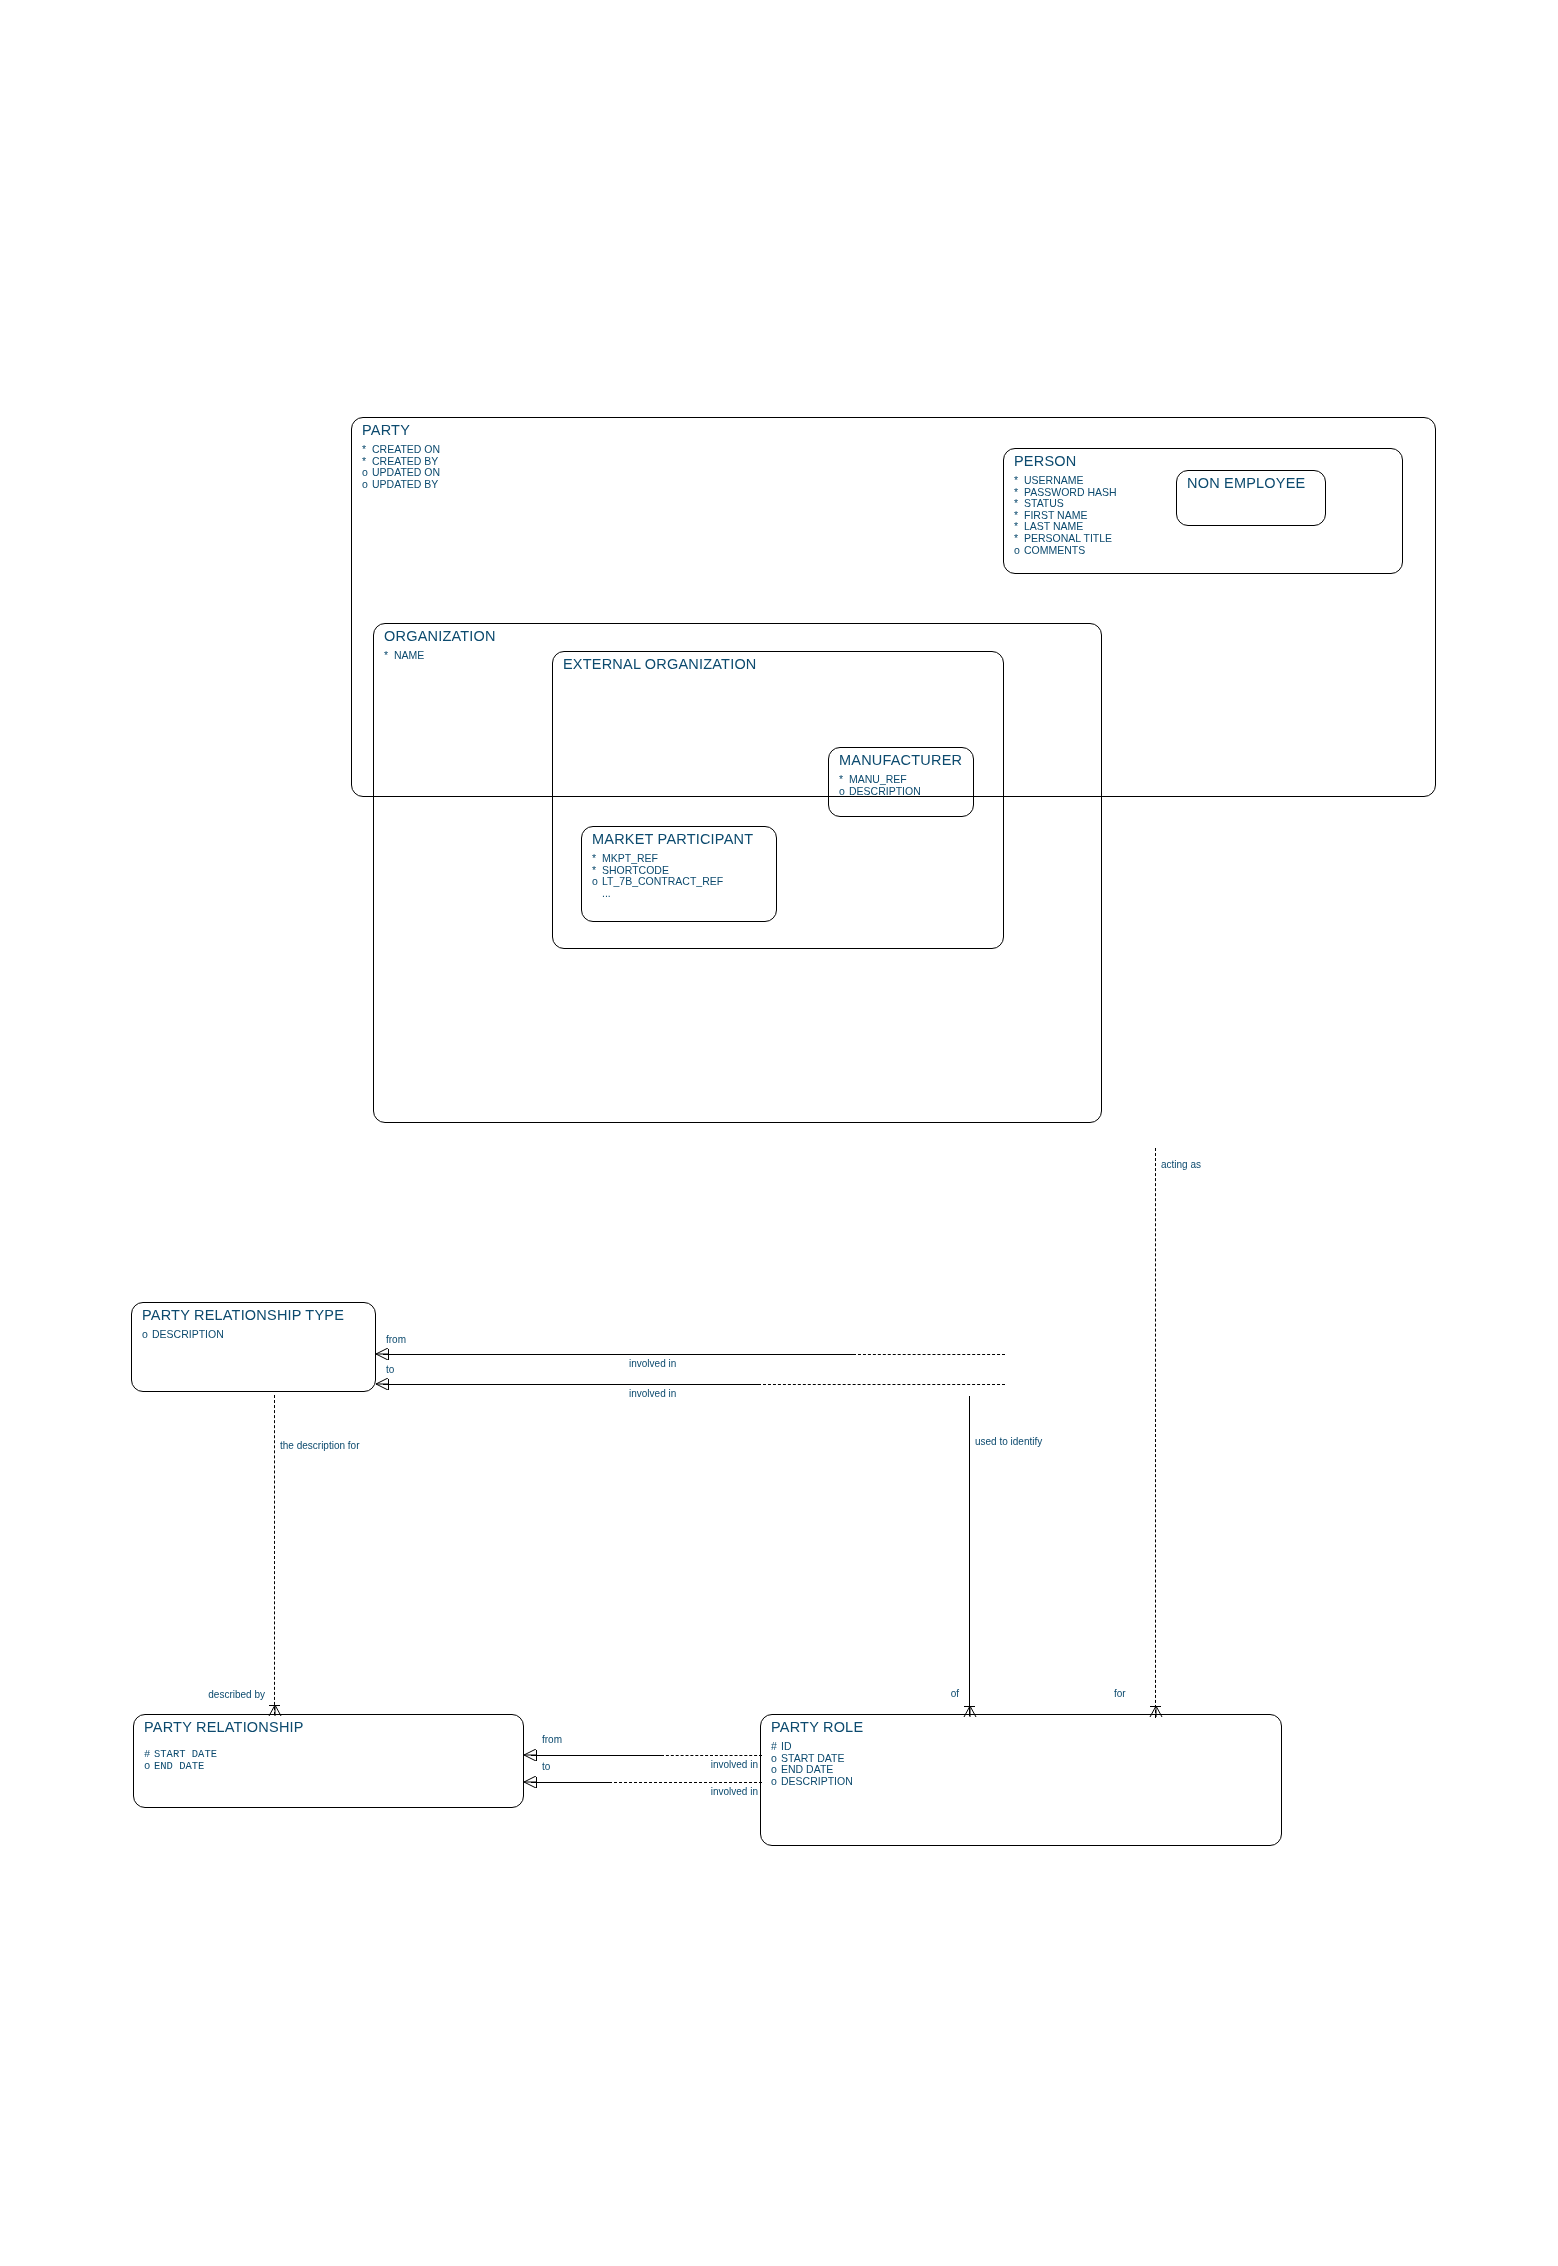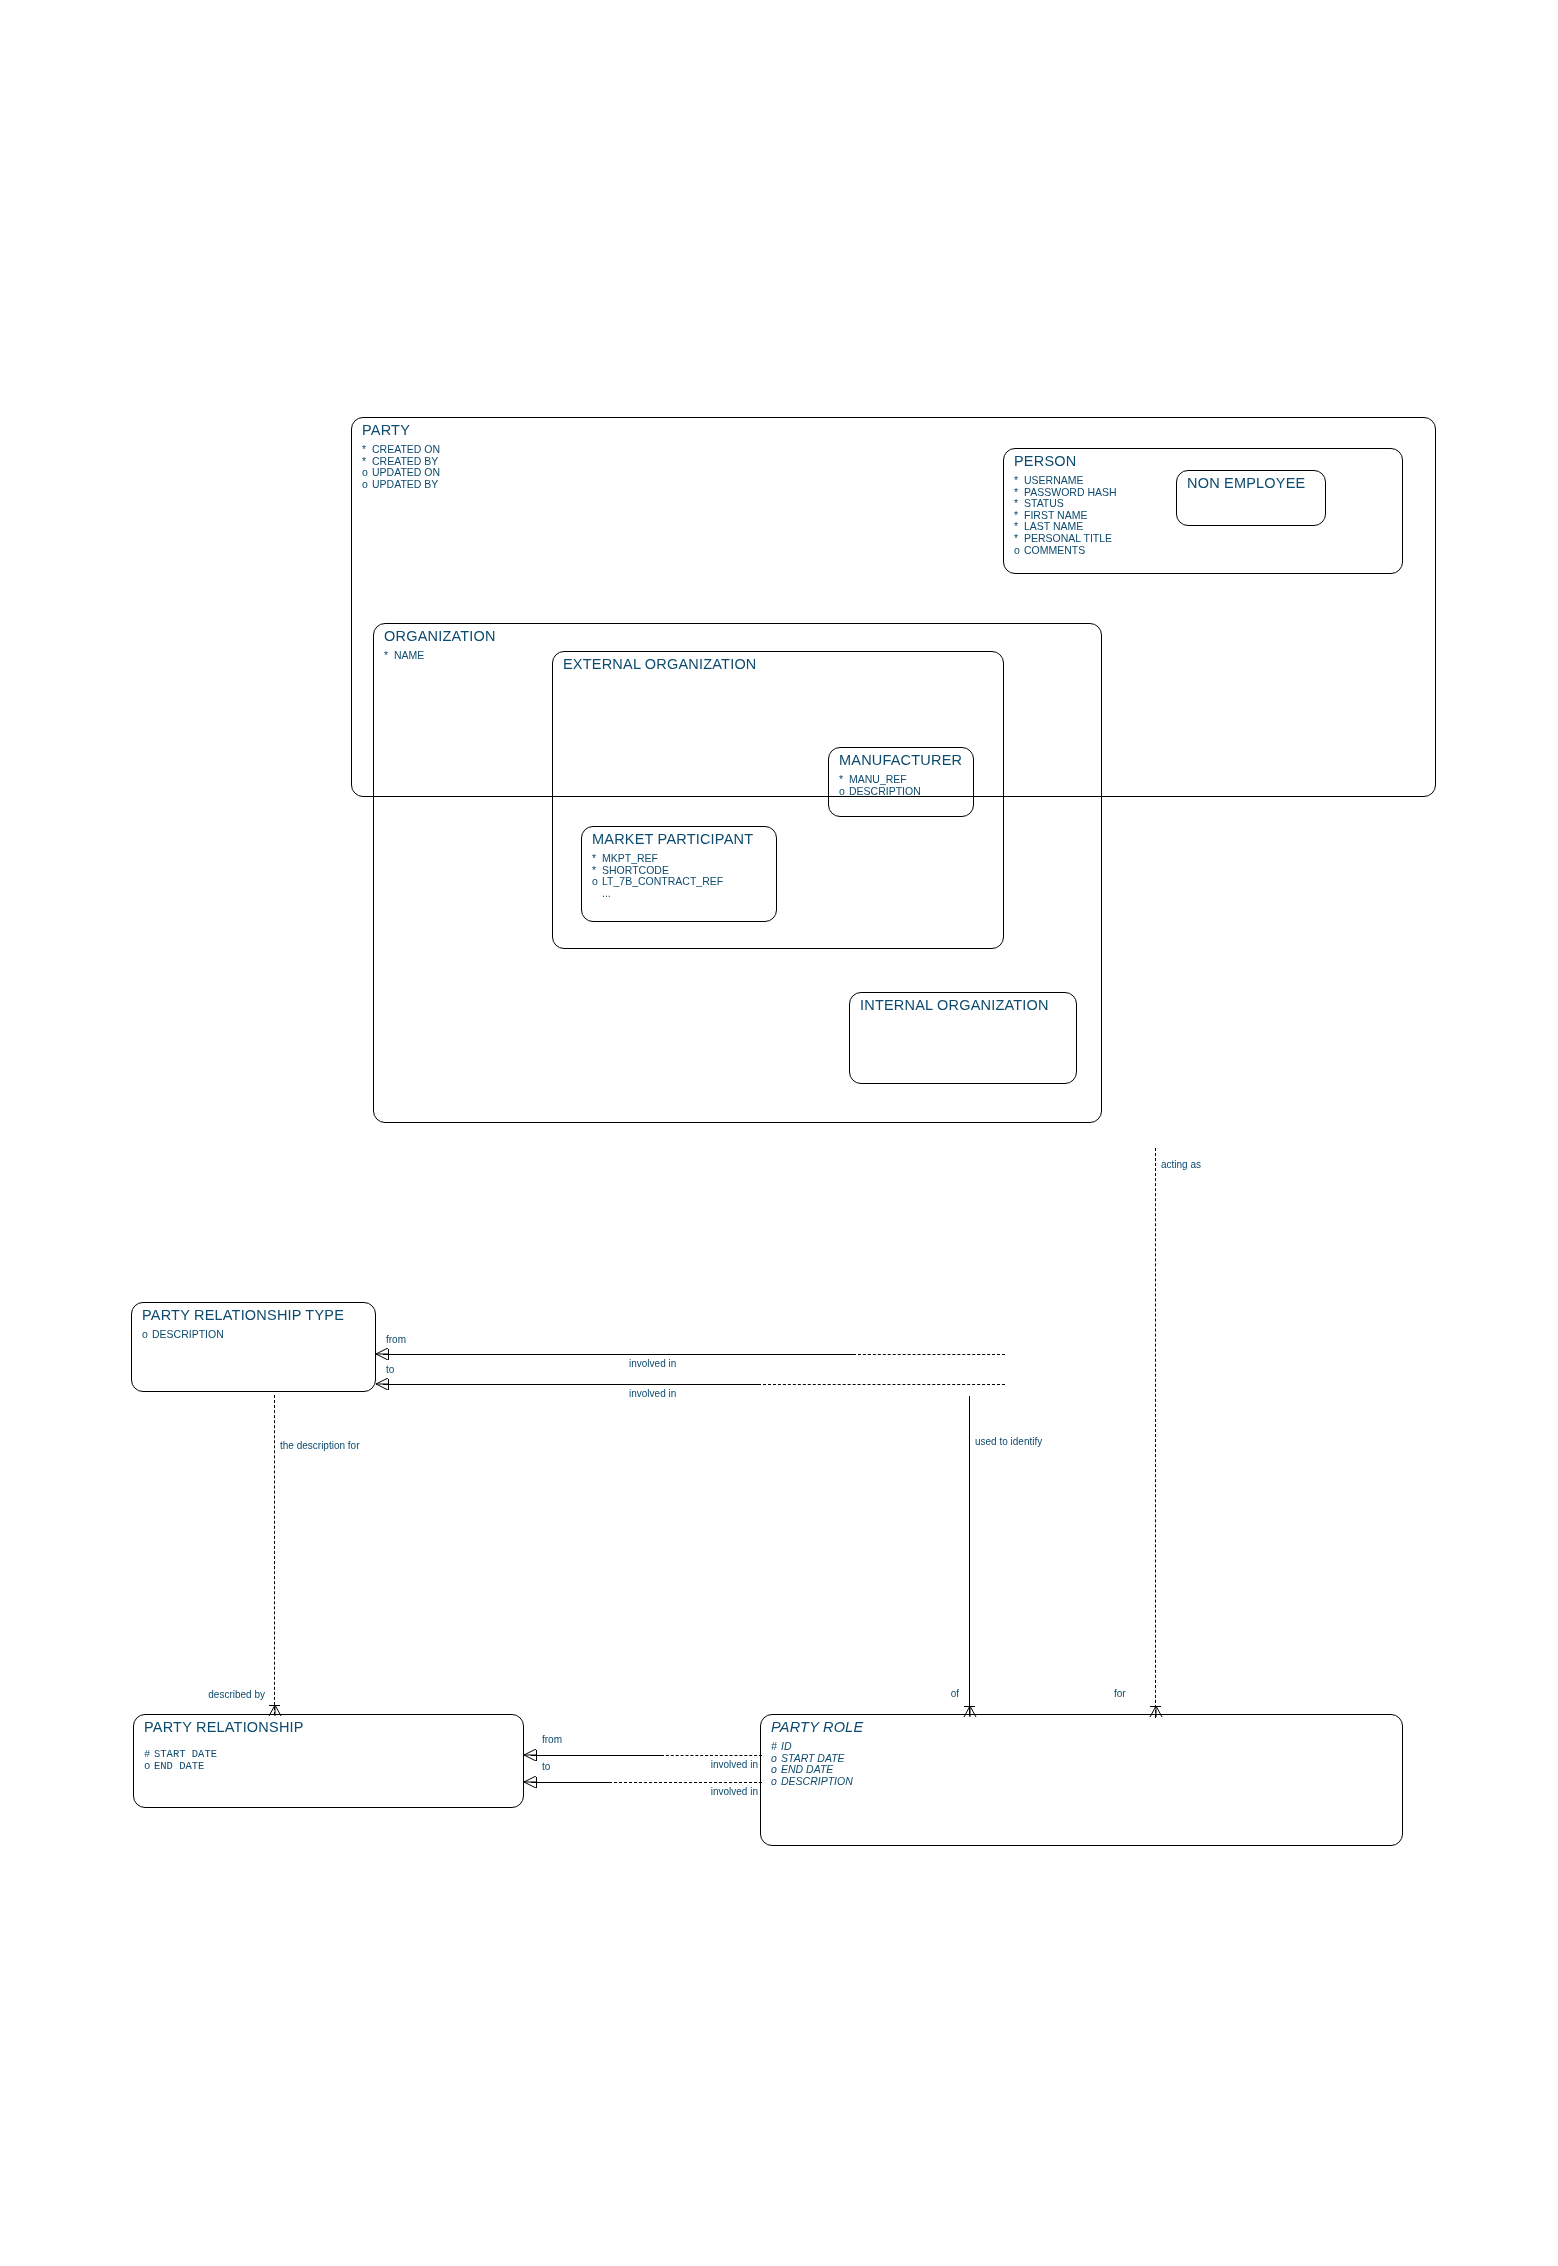--- a/index.html
+++ b/index.html
@@ -155,23 +155,20 @@
   <div class="entity" style="left:581px; top:826px; width:196px; height:96px;">
     <div class="ent-title">MARKET PARTICIPANT</div>
     <div class="attrs" style="top:26px;">
       <span class="attr"><span class="mark">*</span><span>MKPT_REF</span></span>
       <span class="attr"><span class="mark">*</span><span>SHORTCODE</span></span>
       <span class="attr"><span class="mark">o</span><span>LT_7B_CONTRACT_REF</span></span>
       <span class="attr"><span class="mark"></span><span>...</span></span>
     </div>
   </div>
 
-  <div class="entity" style="left:849px; top:992px; width:228px; height:92px;">
-    <div class="ent-title">INTERNAL ORGANIZATION</div>
-  </div>
 
   <div class="vline dashed" style="left:1155px; top:1148px; height:570px;"></div>
   <div class="rel-label" style="left:1161px; top:1159px;">acting as</div>
 
   <div class="crow" style="left:1149px; top:1706px;">
     <svg width="14" height="12" viewBox="0 0 14 12">
       <line x1="7" y1="0" x2="7" y2="11" stroke="#000" stroke-width="1"></line>
       <line x1="7" y1="0" x2="1" y2="11" stroke="#000" stroke-width="1"></line>
       <line x1="7" y1="0" x2="13" y2="11" stroke="#000" stroke-width="1"></line>
     </svg>
@@ -238,21 +235,21 @@
   <div class="rel-label right" style="left:915px; top:1688px; width:44px;">of</div>
 
   <div class="entity" style="left:133px; top:1714px; width:391px; height:94px;">
     <div class="ent-title">PARTY RELATIONSHIP</div>
     <div class="attrs" style="top:34px;font-family:Liberation Mono, monospace;">
       <span class="attr"><span class="mark">#</span><span>START DATE</span></span>
       <span class="attr"><span class="mark">o</span><span>END DATE</span></span>
     </div>
   </div>
 
-  <div class="entity" style="left:760px; top:1714px; width:643px; height:132px;font-style:italic;">
+  <div class="entity" style="left:760px; top:1714px; width:522px; height:132px;">
     <div class="ent-title">PARTY ROLE</div>
     <div class="attrs" style="top:26px;">
       <span class="attr"><span class="mark">#</span><span>ID</span></span>
       <span class="attr"><span class="mark">o</span><span>START DATE</span></span>
       <span class="attr"><span class="mark">o</span><span>END DATE</span></span>
       <span class="attr"><span class="mark">o</span><span>DESCRIPTION</span></span>
     </div>
   </div>
 
   <div class="hline" style="left:531px; top:1755px; width:130px;"></div>

